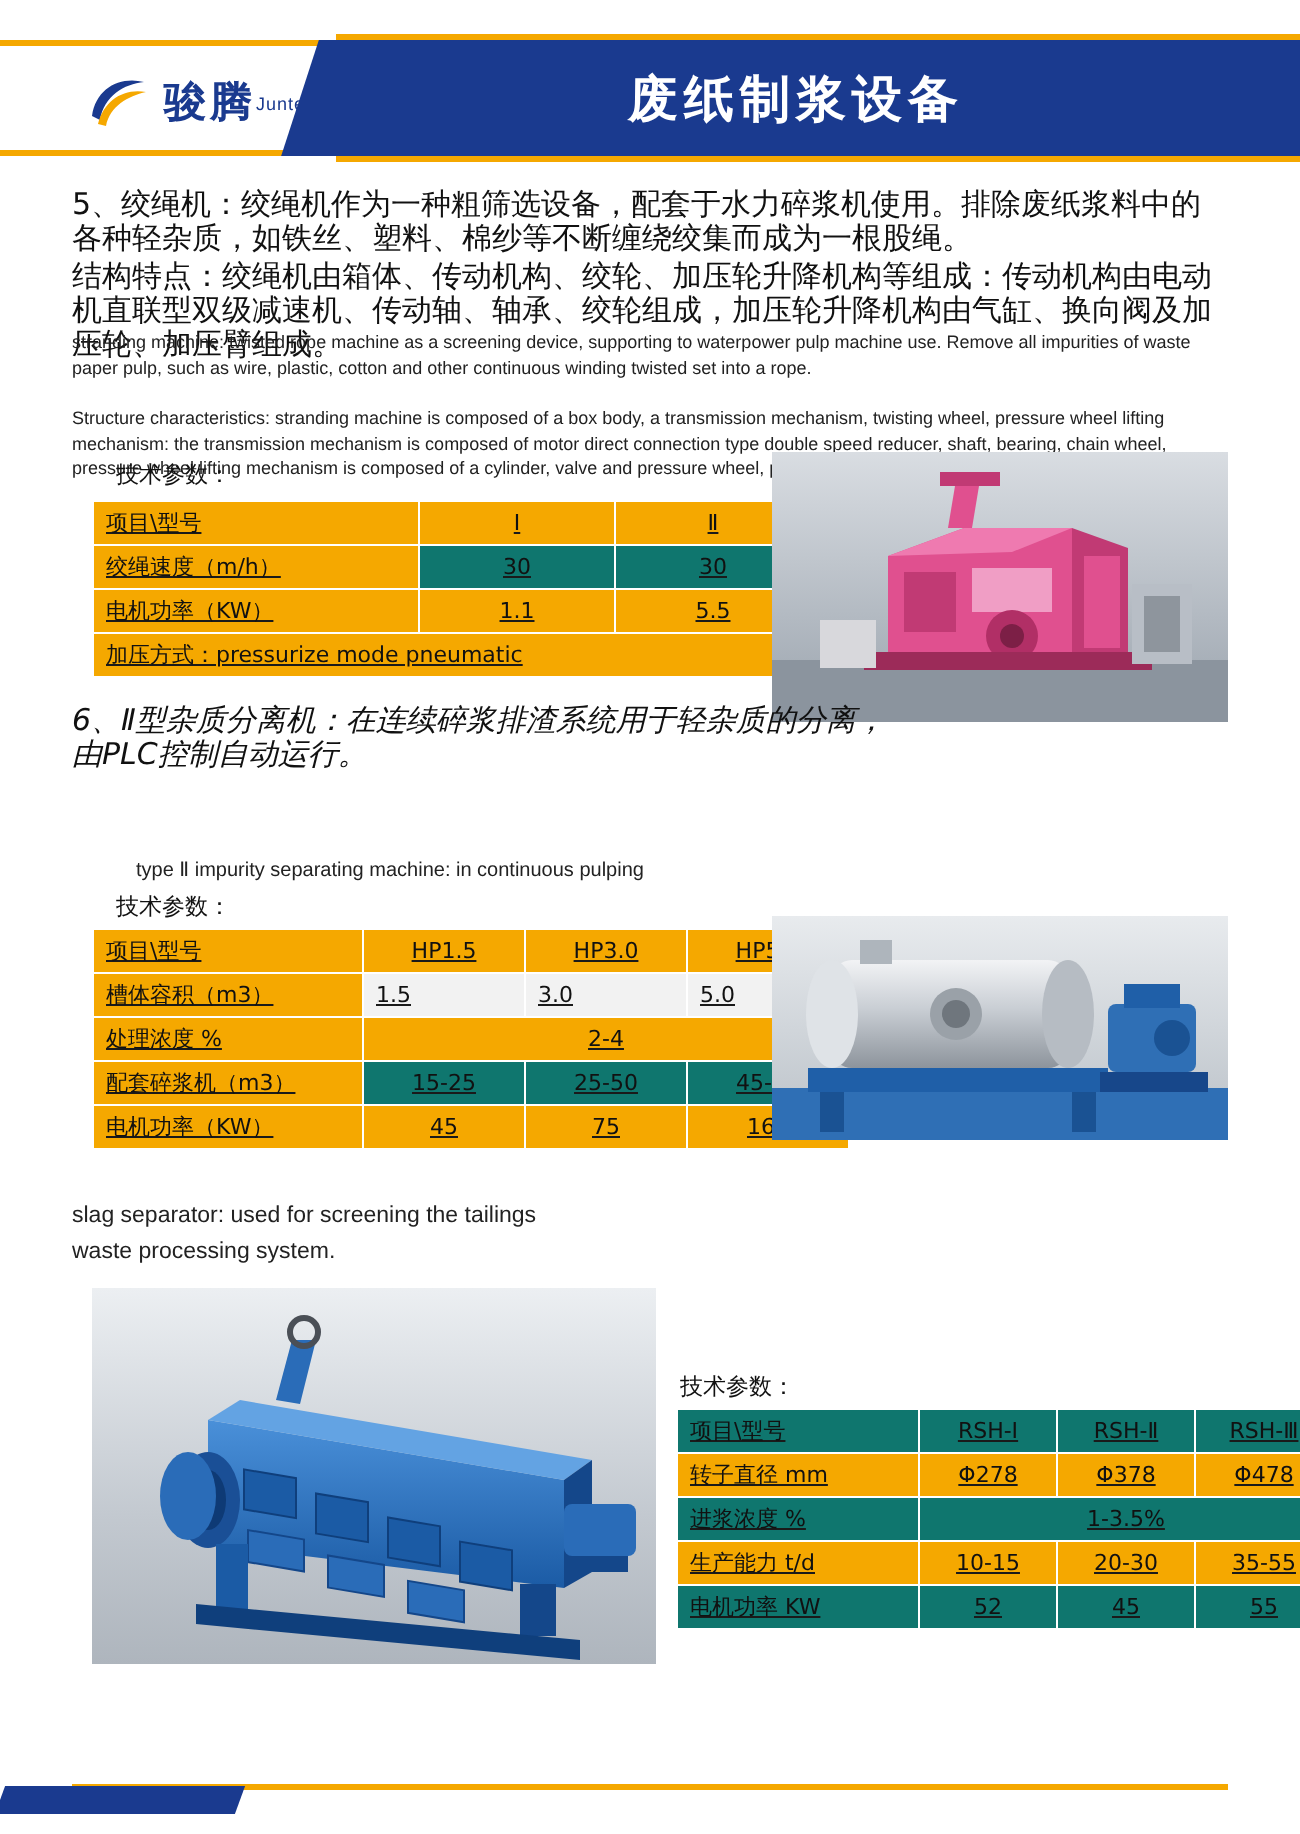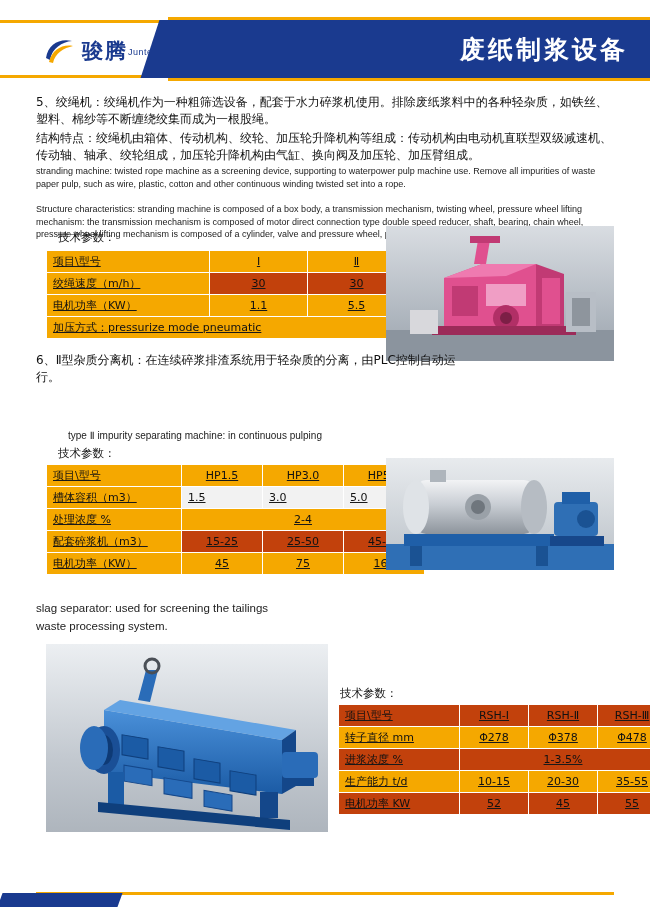--- a/index.html
+++ b/index.html
@@ -42,21 +42,21 @@
     font-family:"DejaVu Sans", sans-serif;
   }
   .logo-en{
     font-size:9px;color:#1a3a8f;letter-spacing:.5px;margin-top:3px;
     display:flex;align-items:center;gap:3px;
   }
   .logo-en .cn-small{font-size:13px;}
   .header-right{
     position:absolute;left:168px;top:0;width:482px;height:58px;
     background:#1a3a8f;
-    display:flex;align-items:center;justify-content:flex-end;
+    display:flex;align-items:center;justify-content:center;
     box-sizing:border-box;
     padding-right:22px;
   }
   .header-title{
     color:#ffffff;font-size:25px;font-weight:bold;letter-spacing:3px;
     font-family:"DejaVu Sans", sans-serif;
   }
   .header-stripe{
     position:absolute;left:168px;top:-3px;width:482px;height:3px;background:#f5a800;
   }
@@ -64,21 +64,21 @@
     position:absolute;left:168px;top:58px;width:482px;height:3px;background:#f5a800;
   }
   .hdr-shape{
     position:absolute;left:150px;top:0;width:40px;height:58px;
     background:#1a3a8f;
     transform:skewX(-18deg);
   }
   p.cn{
     margin:0;
     font-family:"DejaVu Sans", sans-serif;
-    font-size:12px;
+    font-size:15px;
     line-height:17px;
     color:#111;
   }
   p.en{
     margin:0;
     font-family:"Liberation Sans", sans-serif;
     font-size:9px;
     line-height:12.5px;
     color:#222;
   }
@@ -94,21 +94,21 @@
   }
   table.spec td{
     border:1px solid #ffffff;
     padding:3px 6px;
     height:15px;
     text-align:center;
     color:#111;
     white-space:nowrap;
   }
   .c-orange{background:#f5a800;}
-  .c-gray{background:#c2410c;}
+  .c-gray{background:#0f766e;}
   .c-white{background:#f2f2f2;}
   .lbl{text-align:left !important;}
 
   .tech-label{
     font-family:"DejaVu Sans", sans-serif;
     font-size:11.5px;color:#111;
   }
 
   
   .img{
@@ -218,21 +218,21 @@
       <path d="M88 38 L92 14 L104 14 L100 38 Z" fill="#e0508f"></path>
       <rect x="84" y="10" width="30" height="7" fill="#c13a74"></rect>
       <rect x="156" y="52" width="18" height="46" fill="#e0508f"></rect>
       <rect x="46" y="100" width="144" height="9" fill="#9c2b59"></rect>
       <rect x="180" y="66" width="30" height="40" fill="#b8bec6"></rect>
       <rect x="186" y="72" width="18" height="28" fill="#8e959d"></rect>
       <rect x="24" y="84" width="28" height="24" fill="#d8d8dc"></rect>
     </svg>
   </div>
 
-  <div class="blk" style="left:36px;top:352px;width:420px;">
+  <div class="blk" style="left:36px;top:352px;width:420px;font-style:italic;">
     <p class="cn">6、Ⅱ型杂质分离机：在连续碎浆排渣系统用于轻杂质的分离，由PLC控制自动运行。</p>
   </div>
   <div class="blk" style="left:68px;top:396px;width:540px;margin-top:33px;">
     <p class="en" style="font-size:10px;line-height:14px;">type Ⅱ impurity separating machine: in continuous pulping</p>
   </div>
 
   <div class="blk tech-label" style="left:58px;top:446px;">技术参数：</div>
 
   <table class="spec" style="position:absolute;left:46px;top:464px;width:328px;">
     <tbody>

